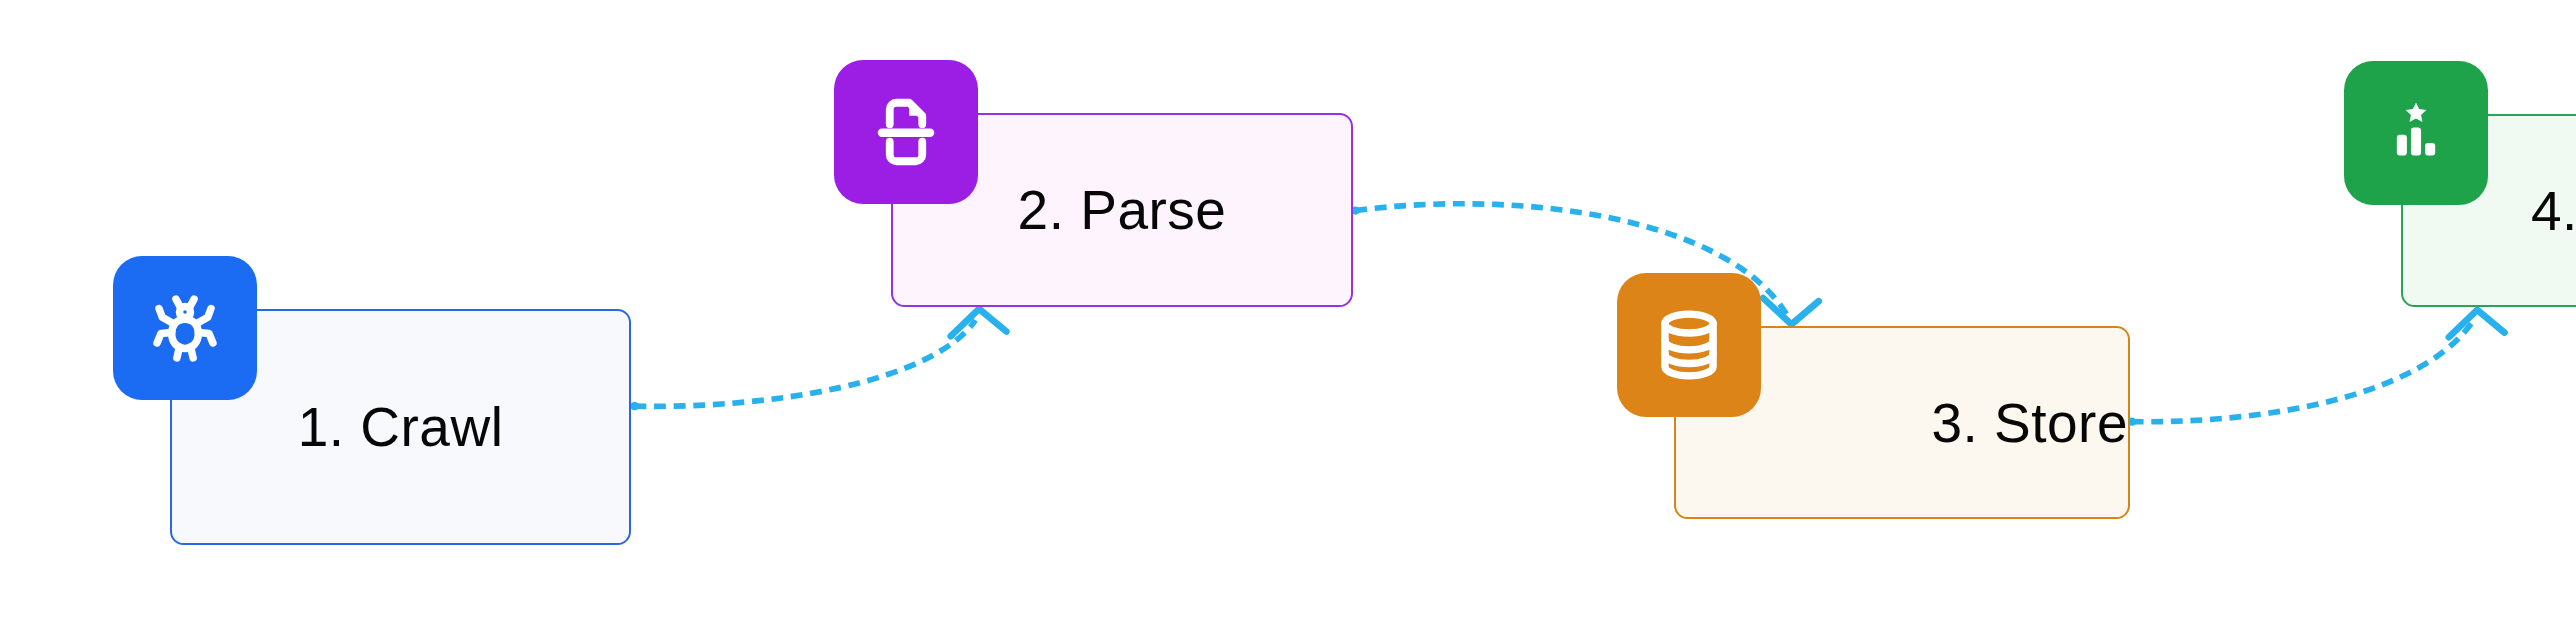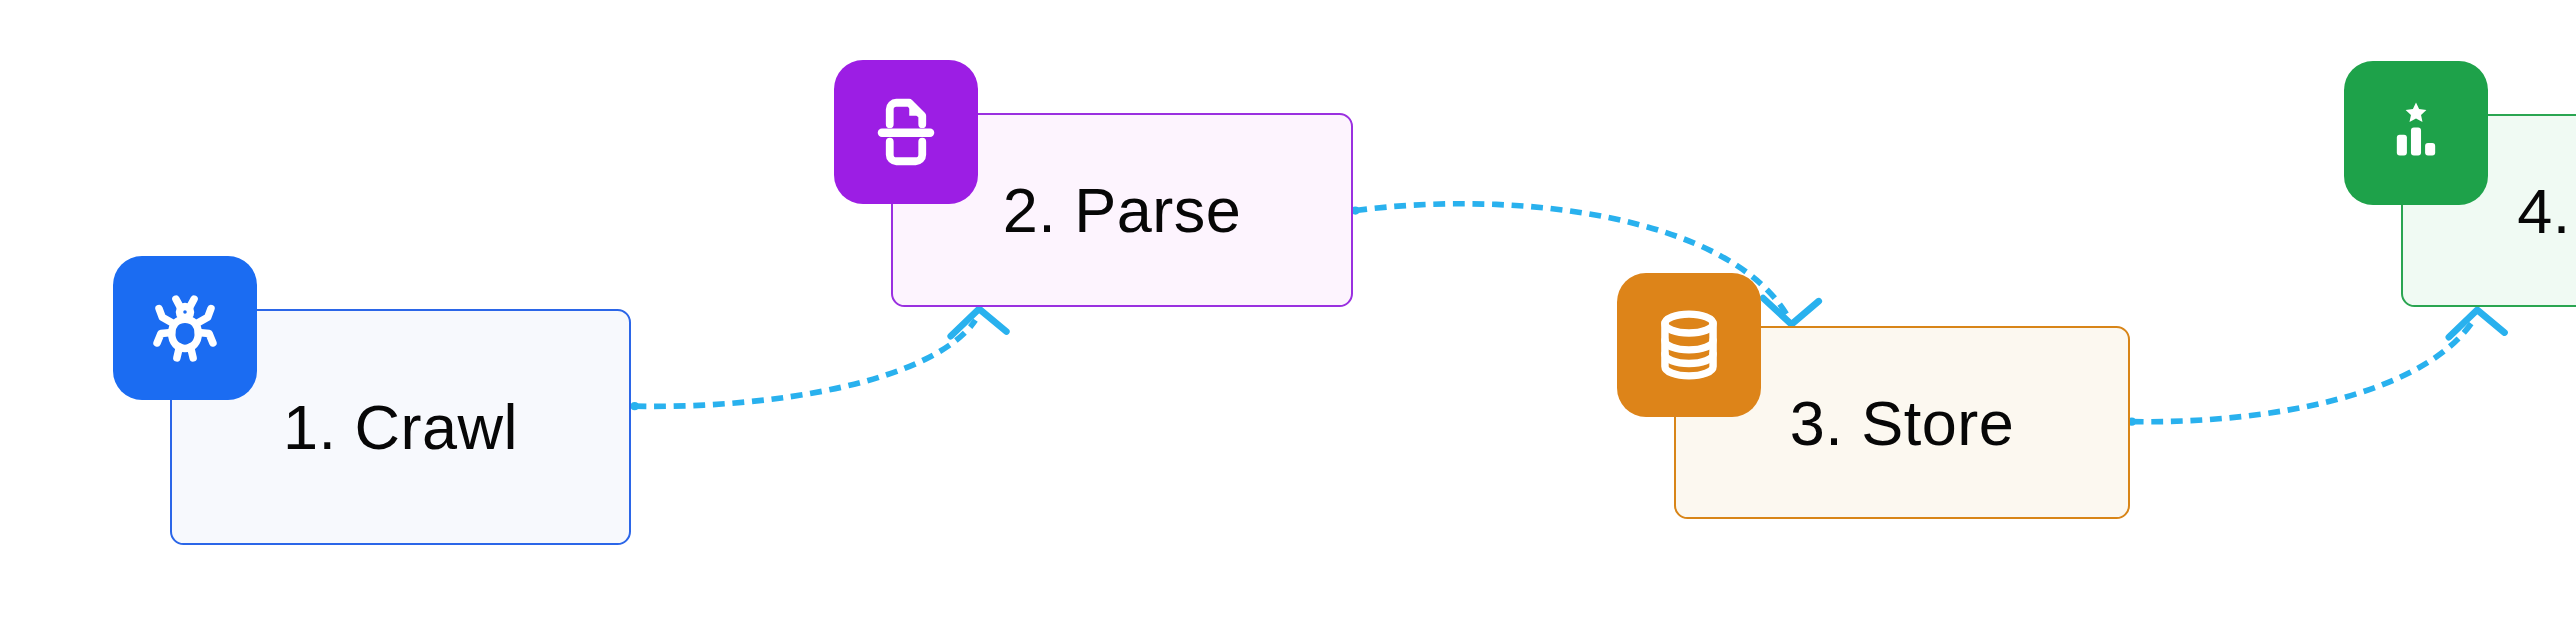--- a/index.html
+++ b/index.html
@@ -12,40 +12,40 @@
   }
   .node{
     position:absolute;
     box-sizing:border-box;
     border:2.1px solid var(--border,#888);
     background:var(--fill,#fff);
     border-radius:13.4px;
     display:flex;align-items:center;justify-content:center;
   }
   .node .label{
-    font-size:63px;
+    font-size:55px;
     color:#070707;
     letter-spacing:0.5px;
     white-space:nowrap;
   }
   .badge{
     position:absolute;
     left:-59px;top:-55px;
     width:144px;height:144px;
     border-radius:29px;
     background:var(--badge,#555);
     display:flex;align-items:center;justify-content:center;
   }
   .badge svg{width:78px;height:78px;display:block;}
   
   .node-crawl{left:170px;top:309px;width:461px;height:236px;
     --fill:#f7f9fd;--border:#2b66e8;--badge:#1b6cf2;}
   .node-parse{left:891px;top:113px;width:462px;height:194px;
     --fill:#fdf4fe;--border:#9a30e0;--badge:#9c1ee4;}
-  .node-store{left:1674px;top:326px;width:456px;height:193px;
+  .node-store{left:1674px;top:326px;width:456px;height:193px;justify-content:flex-end;
     --fill:#fcf8f0;--border:#d88518;--badge:#dd8419;}
   .node-rank{left:2401px;top:114px;width:453px;height:193px;
     --fill:#f0faf3;--border:#2aa551;--badge:#1ea24a;}
   .edges{
     position:absolute;left:0;top:0;width:2996px;height:625px;
     pointer-events:none;
     color:var(--connector,#29b1ee);
   }
   .edges .dash{
     fill:none;stroke:currentColor;stroke-width:11;

